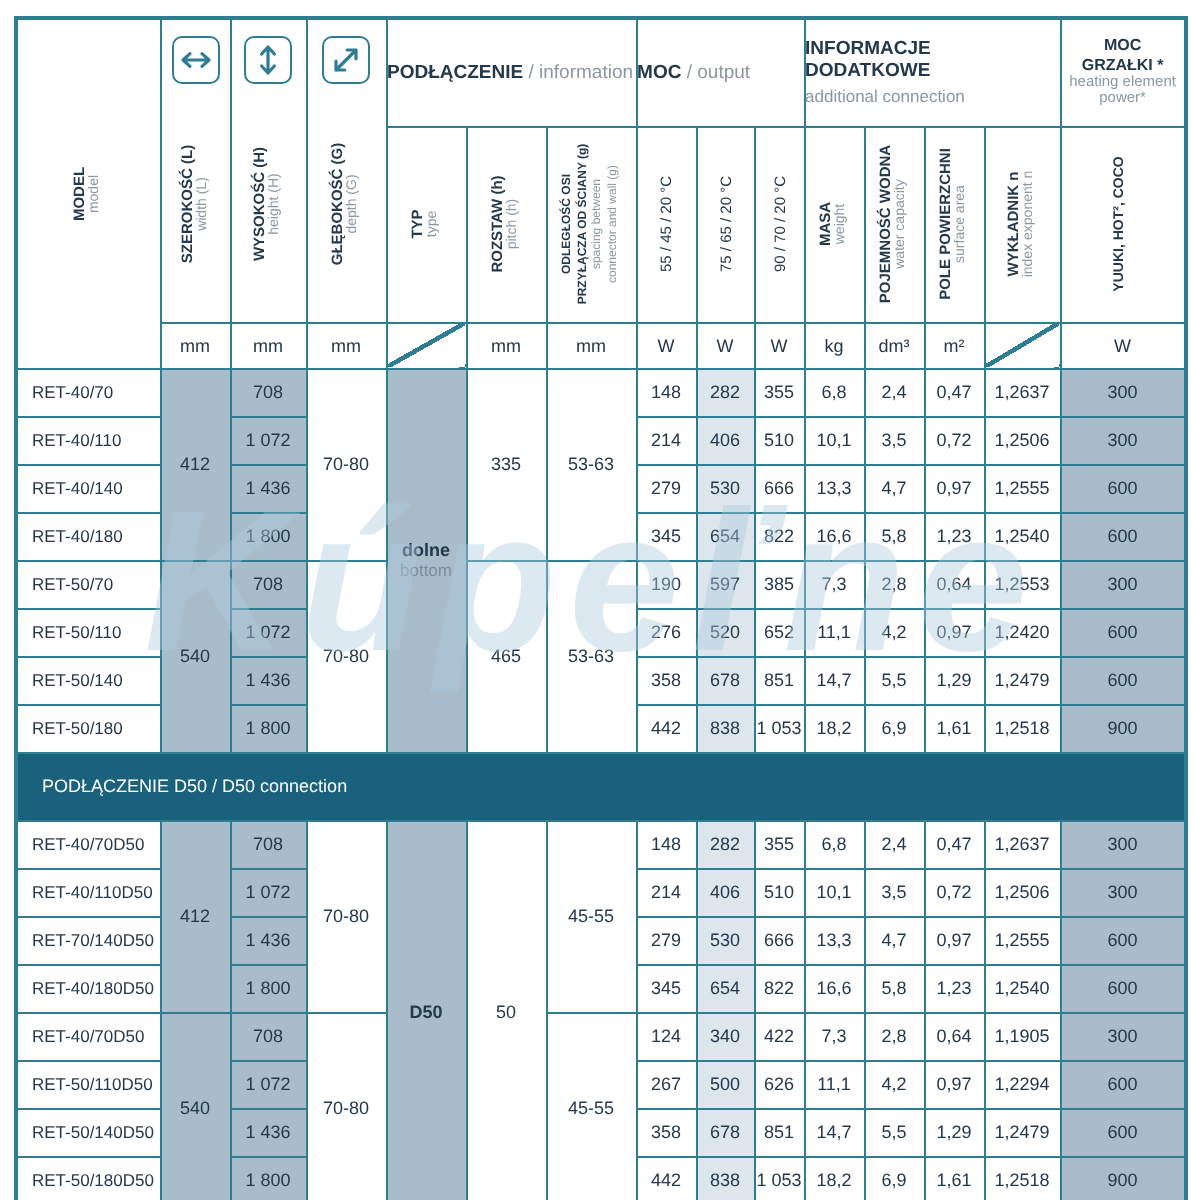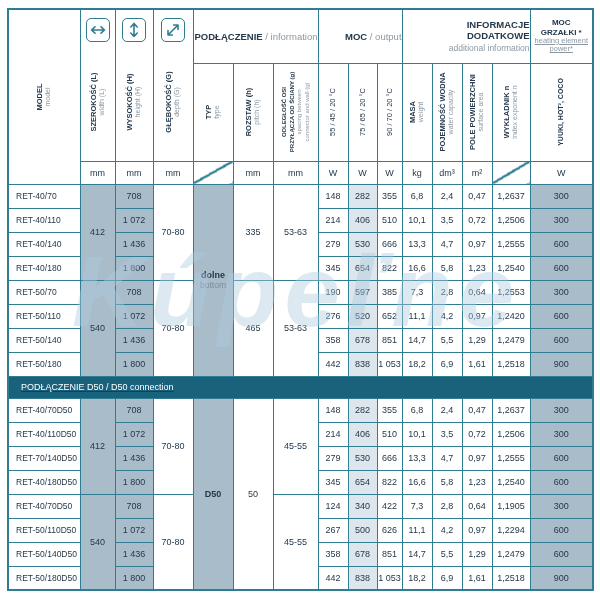--- a/index.html
+++ b/index.html
@@ -23,30 +23,30 @@
   .spec th,.spec td{
     border:1px solid var(--line);
     overflow:hidden;
     font-weight:normal;
     vertical-align:middle;
   }
   tr.h-top{height:54px;}
   tr.h-sub{height:98px;}
   tr.h-unit{height:23px;}
   tr.drow{height:24px;margin-left:20px;}
-  tr.bandrow{height:22px;text-decoration:underline;}
-
-  
-  .gcell{text-align:right;font-size:9.5px;background:#fff;}
+  tr.bandrow{height:34px;}
+
+  
+  .gcell{text-align:left;font-size:9.5px;background:#fff;}
   .g-pl{font-weight:bold;color:var(--navy);}
   .g-en{color:var(--muted);}
   .g-line2{display:block;color:var(--muted);font-size:8.5px;margin-top:2px;}
   .heater-head{text-align:center;font-size:8px;line-height:1.15;padding:2px;}
   .hh-pl{display:block;font-weight:bold;color:var(--navy);white-space:pre-line;}
-  .hh-en{display:block;color:var(--muted);font-size:7.5px;text-decoration:underline;}
+  .hh-en{display:block;color:var(--muted);font-size:7.5px;}
 
   
   .vc{position:relative;background:#fff;}
   .vtext{
     position:absolute;left:50%;top:50%;
     transform:translate(-50%,-50%) rotate(-90deg);
     white-space:nowrap;text-align:center;line-height:1.25;
   }
   .vtext .pl{display:block;font-weight:bold;font-size:7.5px;color:var(--navy);}
   .vtext .en{display:block;font-size:7px;color:var(--muted);}
@@ -161,21 +161,21 @@
       <th class="gcell" colspan="3">
         <span class="g-pl">PODŁĄCZENIE</span>
         <span class="g-en">/ information</span>
       </th>
       <th class="gcell" colspan="3">
         <span class="g-pl">MOC</span>
         <span class="g-en">/ output</span>
       </th>
       <th class="gcell" colspan="4">
         <span class="g-pl">INFORMACJE DODATKOWE</span>
-        <span class="g-line2">additional information</span>
+        <span class="g-line2">additional connection</span>
       </th>
       <th class="heater-head">
         <span class="hh-pl">MOC
 GRZAŁKI *</span>
         <span class="hh-en">heating element power*</span>
       </th>
     </tr>
 
     <tr class="h-sub">
       <th class="vc">

